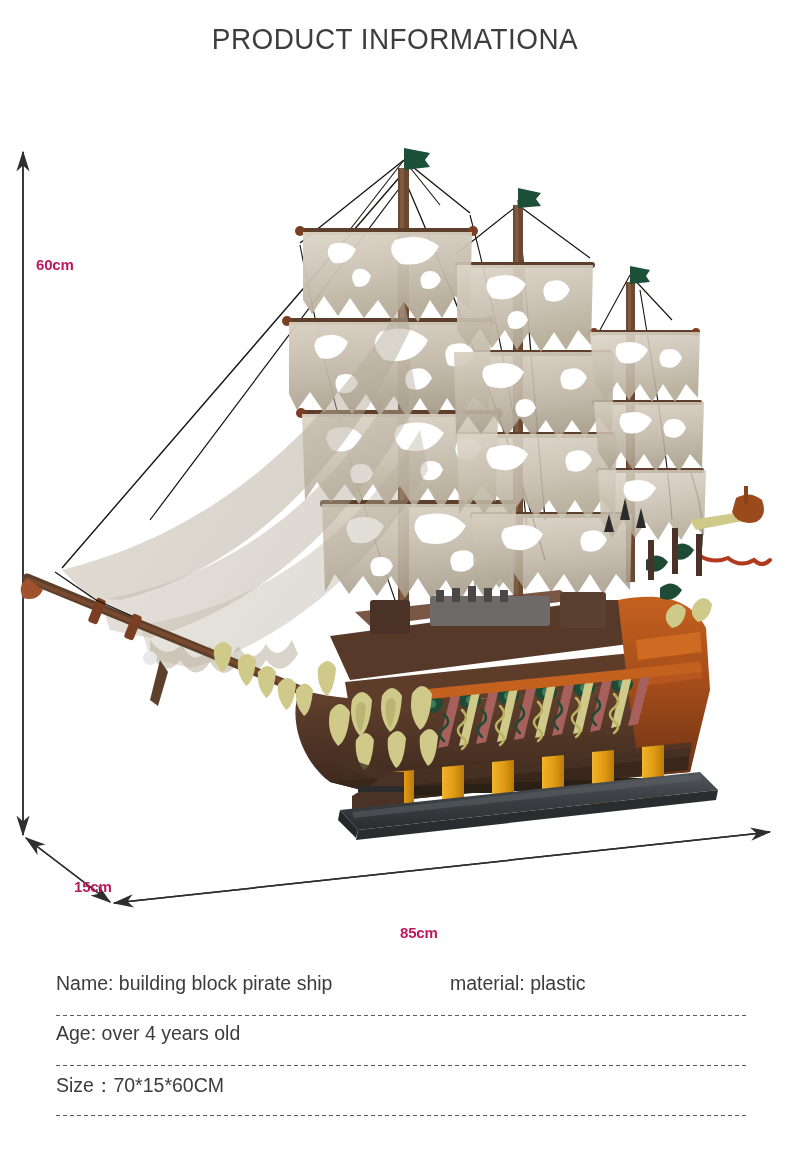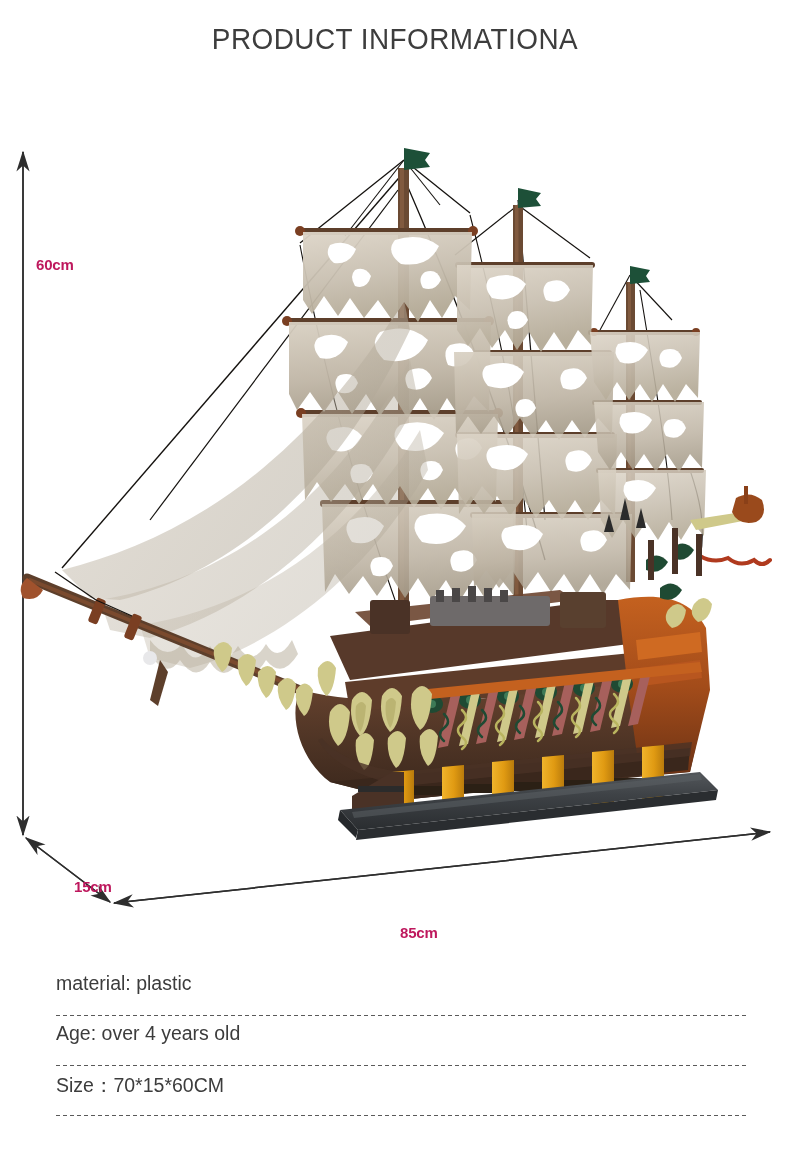--- a/index.html
+++ b/index.html
@@ -375,20 +375,21 @@
   </g>
 </svg>
 
 <div class="dimlabel" id="label-60">60cm</div>
 <div class="dimlabel" id="label-15">15cm</div>
 <div class="dimlabel" id="label-85">85cm</div>
 
 <div id="spec-table">
   <div class="spec-row">
     <div class="cells">
+      <div class="cell-a"><span class="spec-text">Name: building block pirate ship</span></div>
       <div class="cell-b"><span class="spec-text">material: plastic</span></div>
     </div>
     <div class="dashline"></div>
   </div>
   <div class="spec-row">
     <div class="cells">
       <div class="cell-a"><span class="spec-text">Age: over 4 years old</span></div>
     </div>
     <div class="dashline"></div>
   </div>

